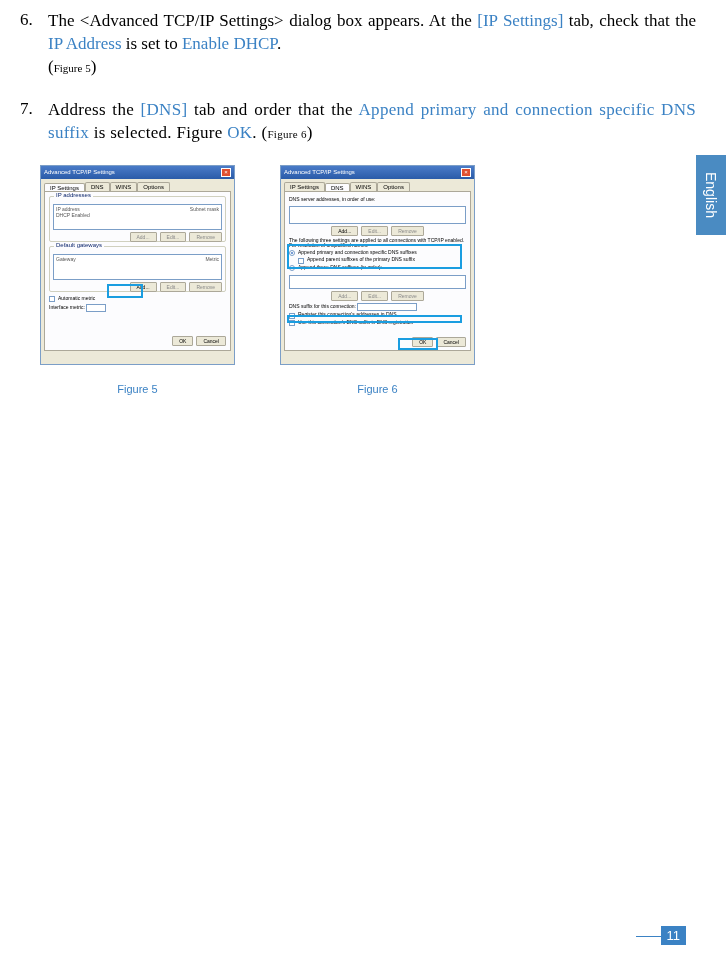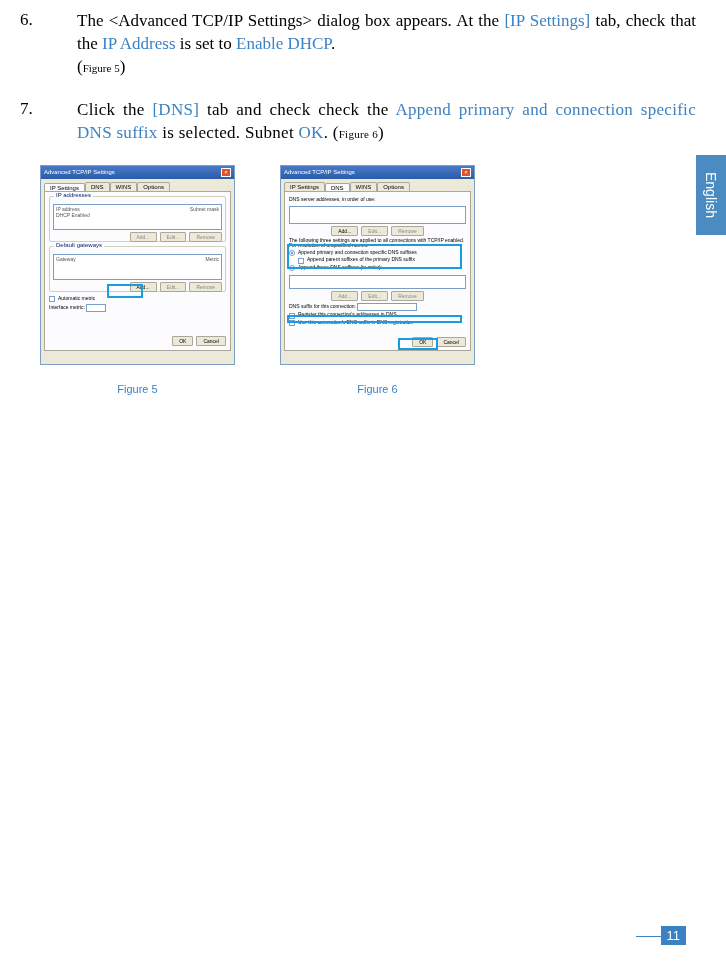--- a/index.html
+++ b/index.html
@@ -20,21 +20,20 @@
   }
   .step-num {
     width: 28px;
     flex-shrink: 0;
     font-size: 17px;
   }
   .step-text {
     font-size: 17px;
     line-height: 1.35;
     text-align: justify;
-    margin-left: 29px;
   }
   .highlight { color: #3b82c4; }
   .figref { font-size: 11px; }
   .lang-tab {
     position: absolute;
     right: 0;
     top: 155px;
     width: 30px;
     height: 80px;
     background: #4a8bc2;
@@ -211,21 +210,21 @@
     <div class="step-text">
       <span>The &lt;Advanced TCP/IP Settings&gt; dialog box  appears. At the</span>
       <span class="highlight">[IP Settings]</span><span> tab, check that the </span><span class="highlight">IP Address</span><span> is set to </span><span class="highlight">Enable DHCP</span><span>.</span><br>
       (<span class="figref">Figure 5</span>)
     </div>
   </div>
 
   <div class="step">
     <div class="step-num">7.</div>
     <div class="step-text" style="letter-spacing:0.3px;">
-      <span>Click the </span><span class="highlight">[DNS]</span><span> tab and check check the </span><span class="highlight">Append primary and connection specific DNS suffix</span><span> is selected. Subnet </span><span class="highlight">OK</span><span>. (</span><span class="figref">Figure 6</span><span>)</span>
+      <span>Address the </span><span class="highlight">[DNS]</span><span> tab and order that the </span><span class="highlight">Append primary and connection specific DNS suffix</span><span> is selected. Figure </span><span class="highlight">OK</span><span>. (</span><span class="figref">Figure 6</span><span>)</span>
     </div>
   </div>
 
   <div class="figures-row">
 
     <div class="figure-block">
       <div class="dialog">
         <div class="titlebar">
           <span>Advanced TCP/IP Settings</span>
           <span class="closebox">×</span>

